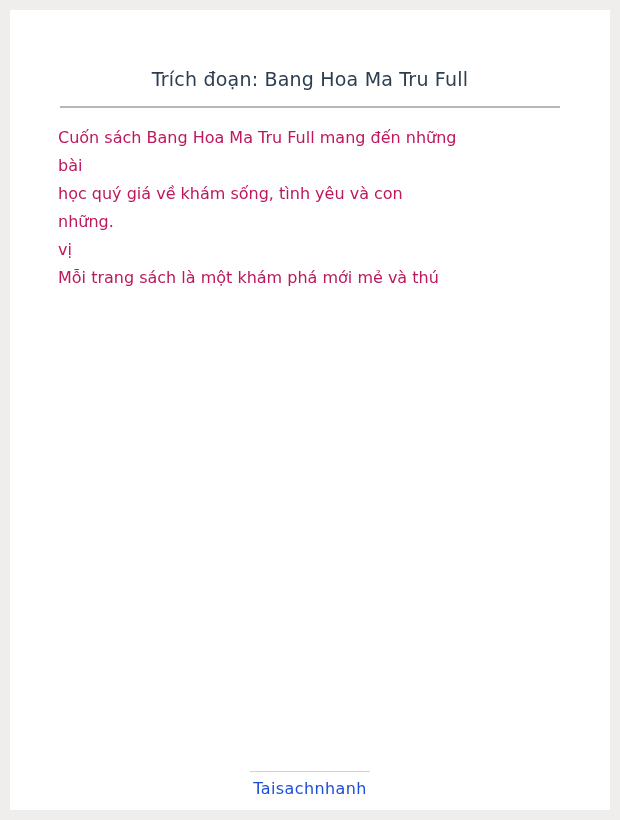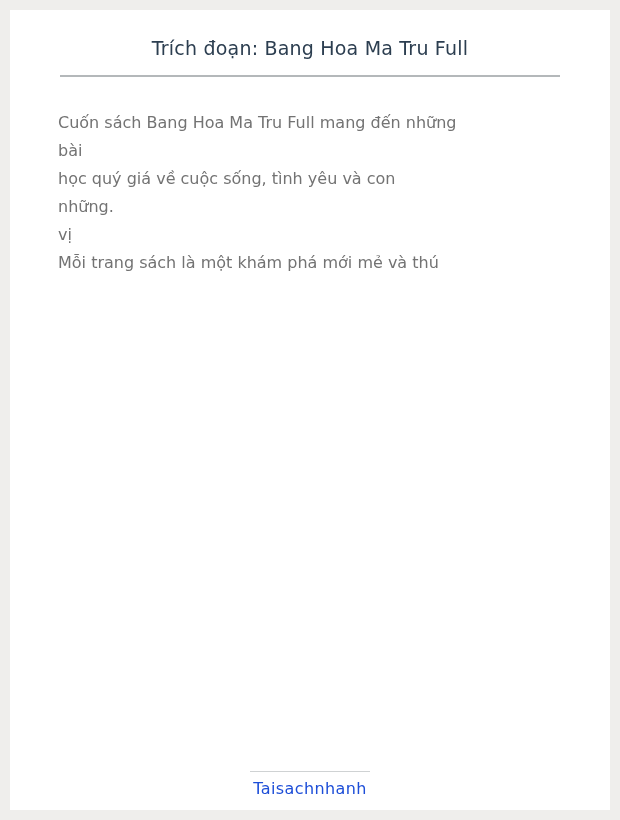--- a/index.html
+++ b/index.html
@@ -14,40 +14,40 @@
   .page {
     position: absolute;
     left: 10px;
     top: 10px;
     width: 600px;
     height: 800px;
     background: #ffffff;
     box-sizing: border-box;
   }
   .doc-title {
-    margin: 25px 0 0 0;
+    margin: 56px 0 0 0;
     text-align: center;
     font-size: 19px;
     font-weight: 500;
     letter-spacing: 0.2px;
     color: #2c3e50;
     line-height: 26px;
   }
   .title-divider {
     height: 0;
     border: none;
     border-top: 2px solid #b4b8ba;
     margin: 14px 50px 0 50px;
   }
   .body-text {
-    margin-top: 32px;
+    margin-top: 16px;
     padding-left: 48px;
     padding-right: 40px;
     font-size: 16px;
-    color: #737373;
+    color: #be185d;
   }
   .body-line {
     line-height: 28px;
     white-space: nowrap;
   }
   .footer {
     position: absolute;
     left: 0;
     right: 0;
     bottom: 12px;
@@ -71,21 +71,21 @@
 
 <div class="page">
 
   <h1 class="doc-title">Trích đoạn: Bang Hoa Ma Tru Full</h1>
 
   <hr class="title-divider">
 
   <div class="body-text">
     <div class="body-line">Cuốn sách Bang Hoa Ma Tru Full mang đến những</div>
     <div class="body-line">bài</div>
-    <div class="body-line">học quý giá về cuộc sống, tình yêu và con</div>
+    <div class="body-line">học quý giá về khám sống, tình yêu và con</div>
     <div class="body-line">những.</div>
     <div class="body-line">vị</div>
     <div class="body-line">Mỗi trang sách là một khám phá mới mẻ và thú</div>
   </div>
 
   <div class="footer">
     <hr class="footer-rule">
     <div class="footer-brand">Taisachnhanh</div>
   </div>
 

